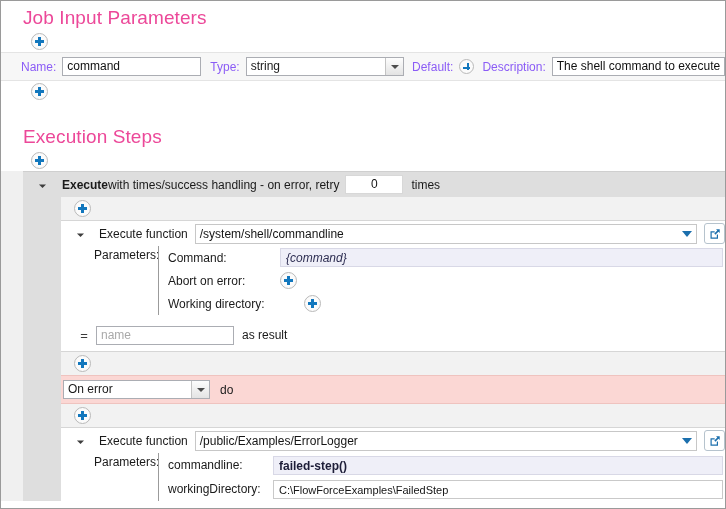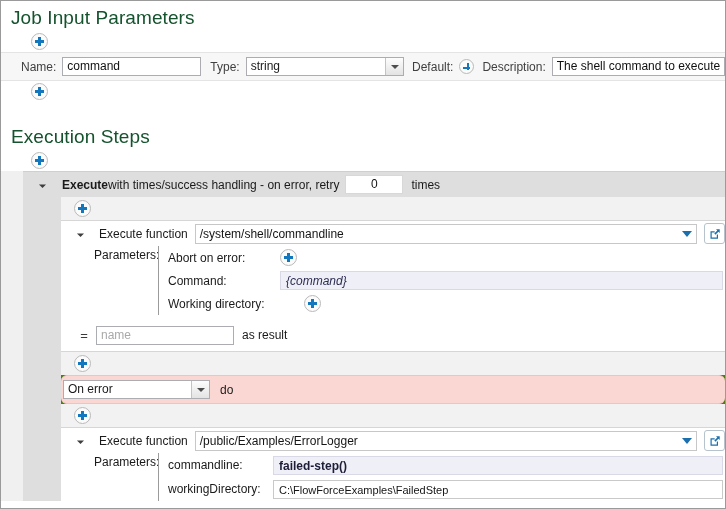--- a/index.html
+++ b/index.html
@@ -9,25 +9,25 @@
     font-family:"Liberation Sans", sans-serif;
     font-size:12px;
     color:#1a1a1a;
     overflow:hidden;
     position:relative;
   }
   .page{position:absolute;inset:0;border:1px solid #9a9a9a;box-sizing:border-box;overflow:hidden;background:#fff;}
 
   
   .section-title{
-    color:#14532d;
+    color:#ec4899;
     font-size:19px;
     font-weight:400;
     letter-spacing:.1px;
-    padding:6px 0 2px 10px;
+    padding:6px 0 2px 22px;
     background:#fff;
   }
 
   
   .row{display:flex;align-items:center;}
   .plusrow{height:22px;display:flex;align-items:center;}
 
   
   .plus{
     width:17px;height:17px;border-radius:50%;
@@ -98,21 +98,21 @@
     box-sizing:border-box;padding:0 5px;font-size:12px;
   }
   .valfield.italic{font-style:italic;color:#2e2e52;}
   .valfield.bold{font-weight:bold;color:#1d1d38;}
   .whitefield{
     flex:1;height:19px;line-height:19px;
     background:#fff;border:1px solid #c9c9c9;
     box-sizing:border-box;padding:0 5px;font-size:11px;color:#151515;
   }
 
-  .lbl{color:#404040;}
+  .lbl{color:#8b5cf6;}
   .eq{width:12px;text-align:center;color:#3a3a3a;font-size:13px;}
 
   
   .band-outer{background:#f0f0f0;}
   .band-gray{background:#dedede;}
   .band-light{background:#f2f2f2;}
   .white{background:#ffffff;}
   .pink{background:#fbd7d4;}
 
   .paramsbar{
@@ -198,27 +198,27 @@
             </div>
 
             <div style="display:flex;padding-left:33px;">
               <div style="width:64px;flex:0 0 auto;padding-top:2px;">
                 <span>Parameters:</span>
               </div>
               <div class="paramsbar"></div>
               <div style="flex:1;min-width:0;">
 
                 <div class="row" style="height:23px;">
+                  <span style="width:112px;flex:0 0 auto;">Command:</span>
+                  <span class="valfield italic" style="margin-right:2px;">{command}</span>
+                </div>
+
+                <div class="row" style="height:23px;">
                   <span style="width:112px;flex:0 0 auto;">Abort on error:</span>
                   <span class="plus"></span>
-                </div>
-
-                <div class="row" style="height:23px;">
-                  <span style="width:112px;flex:0 0 auto;">Command:</span>
-                  <span class="valfield italic" style="margin-right:2px;">{command}</span>
                 </div>
 
                 <div class="row" style="height:23px;gap:24px;">
                   <span style="width:112px;flex:0 0 auto;">Working directory:</span>
                   <span class="plus"></span>
                 </div>
 
               </div>
             </div>
 
@@ -230,21 +230,21 @@
               <span style="margin-left:8px;">as result</span>
             </div>
           </div>
 
           <div class="hsep"></div>
 
           <div class="plusrow band-light" style="padding-left:13px;height:23px;">
             <span class="plus"></span>
           </div>
 
-          <div class="row pink" style="height:27px;padding-left:1px;border-top:1px solid #efc3bf;border-bottom:1px solid #efc3bf;border-radius:6px;">
+          <div class="row pink" style="height:27px;padding-left:1px;border-top:1px solid #efc3bf;border-bottom:1px solid #efc3bf;">
             <div class="selwrap" style="width:147px;margin-left:1px;">
               <span class="val">On error</span>
               <span class="selbtn">
                   <span class="caret"></span>
                 </span>
             </div>
             <span style="margin-left:10px;">do</span>
           </div>
 
           <div class="plusrow band-light" style="padding-left:13px;height:23px;">

